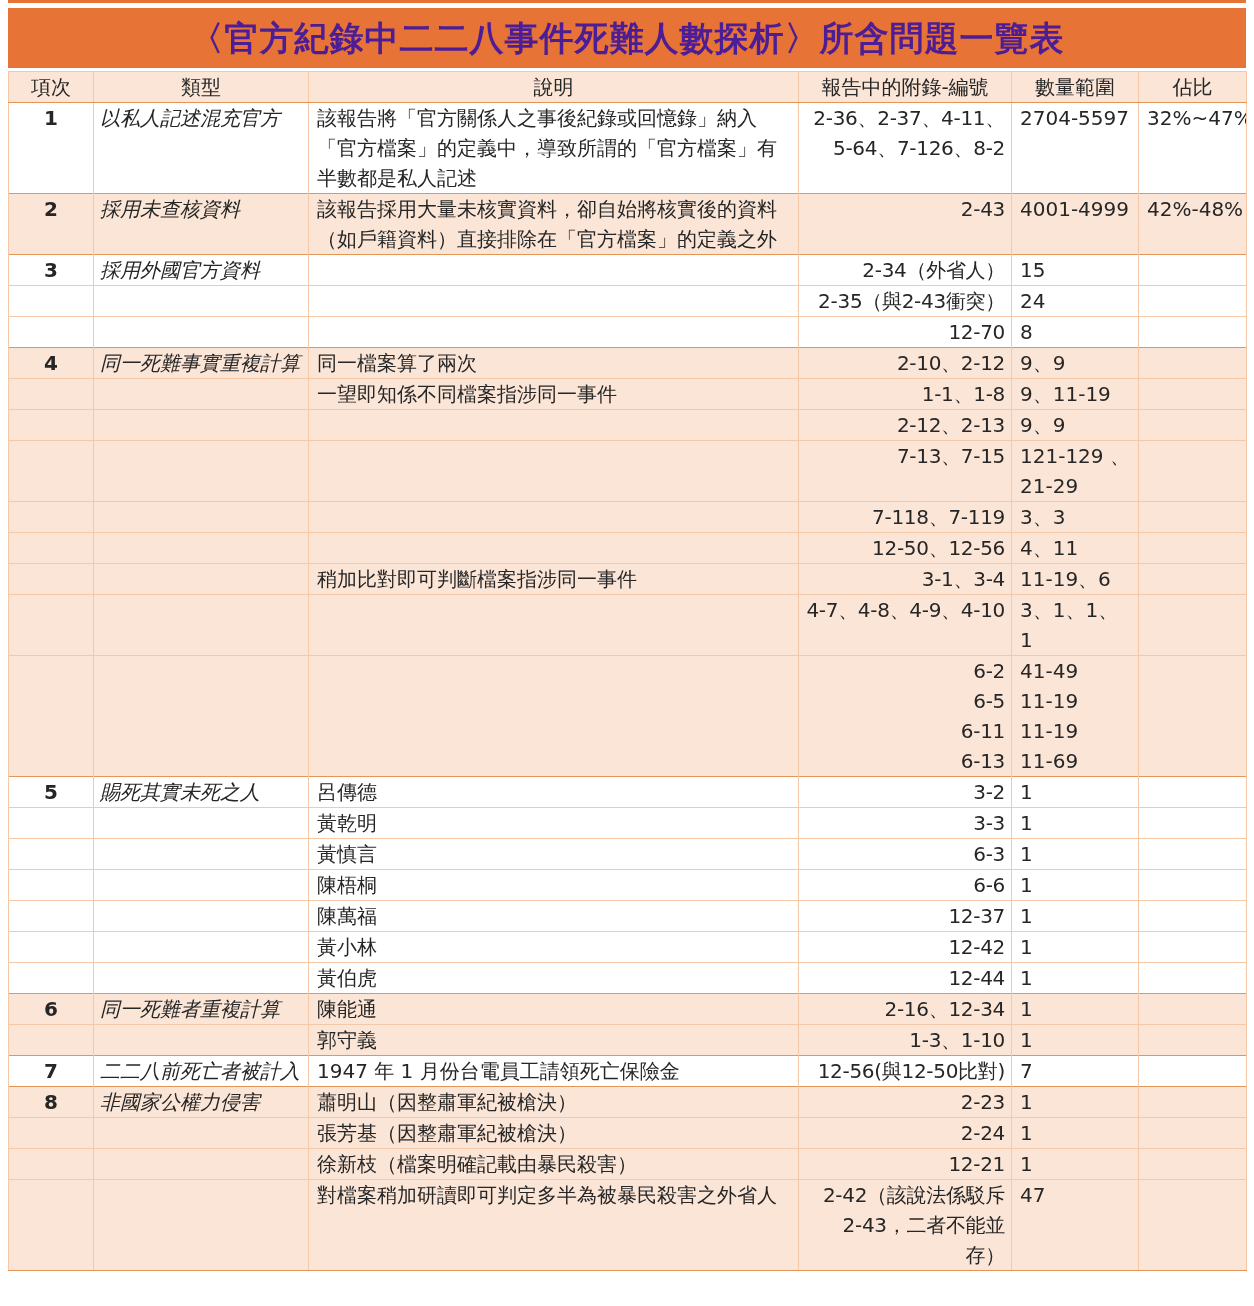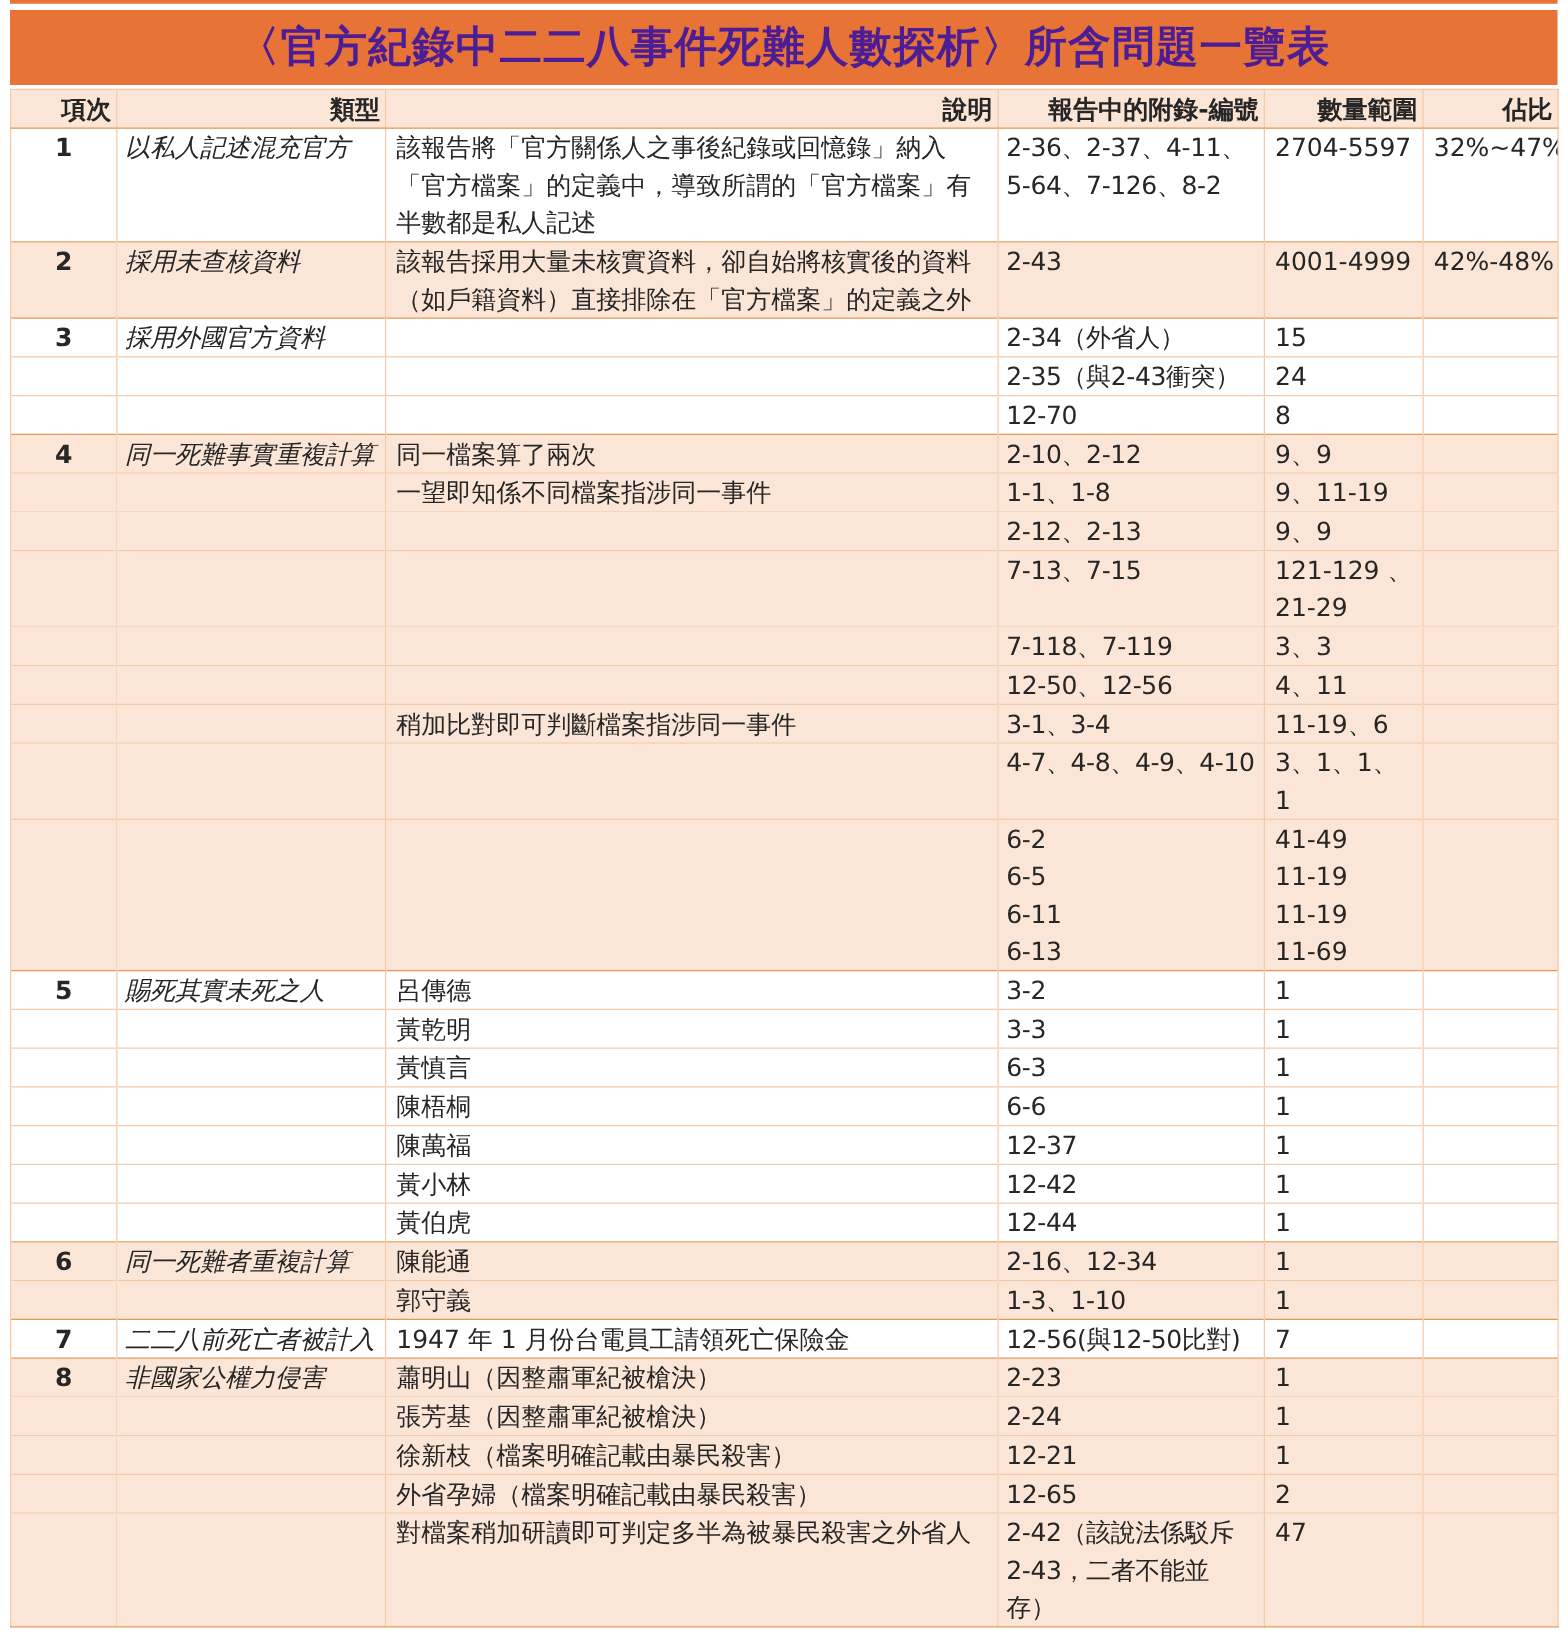--- a/index.html
+++ b/index.html
@@ -29,22 +29,22 @@
     letter-spacing:1px;
   }
   table{
     border-collapse:collapse;
     table-layout:fixed;
     width:1238px;
     font-size:20px;
   }
   th{
     background:var(--peach);
-    font-weight:bold;
-    text-align:right;
+    font-weight:normal;
+    text-align:center;
     line-height:30px;
     padding:0 4px;
     border:1px solid var(--border-light);
     border-bottom:1px solid var(--border-strong);
   }
   td{
     line-height:30px;
     padding:0 8px;
     vertical-align:top;
     border-left:1px solid var(--border-light);
@@ -52,21 +52,21 @@
     border-top:1px solid var(--border-light);
     white-space:pre-line;
     overflow:hidden;
   }
   tr:last-child td{border-bottom:1px solid var(--border-strong);}
   tr.band-peach td{background:var(--peach);}
   tr.band-white td{background:#ffffff;}
   tr.group-start td{border-top:1px solid var(--border-strong);}
   td.c-num{text-align:center;font-weight:bold;padding:0 4px;}
   td.c-type{padding:0 6px;font-style:italic;}
-  td.c-app{padding:0 6px;letter-spacing:-0.3px;}
+  td.c-app{padding:0 6px;letter-spacing:-0.3px;text-align:right;}
   table{border:1px solid var(--border-strong);}
 </style>
 </head>
 <body>
 
 <div class="page">
   <div class="top-strip"></div>
   <div class="title-banner">〈官方紀錄中二二八事件死難人數探析〉所含問題一覽表</div>
   <table>
     <colgroup>
@@ -306,28 +306,20 @@
     <td class="c-num"></td>
     <td class="c-type"></td>
     <td class="c-desc">徐新枝（檔案明確記載由暴民殺害）</td>
     <td class="c-app">12-21</td>
     <td class="c-range">1</td>
     <td class="c-ratio"></td>
   </tr>
         <tr class="band-peach">
     <td class="c-num"></td>
     <td class="c-type"></td>
-    <td class="c-desc">外省孕婦（檔案明確記載由暴民殺害）</td>
-    <td class="c-app">12-65</td>
-    <td class="c-range">2</td>
-    <td class="c-ratio"></td>
-  </tr>
-        <tr class="band-peach">
-    <td class="c-num"></td>
-    <td class="c-type"></td>
     <td class="c-desc">對檔案稍加研讀即可判定多半為被暴民殺害之外省人</td>
     <td class="c-app">2-42（該說法係駁斥
 2-43，二者不能並存）</td>
     <td class="c-range">47</td>
     <td class="c-ratio"></td>
   </tr>
       </tbody>
   </table>
 </div>
 

